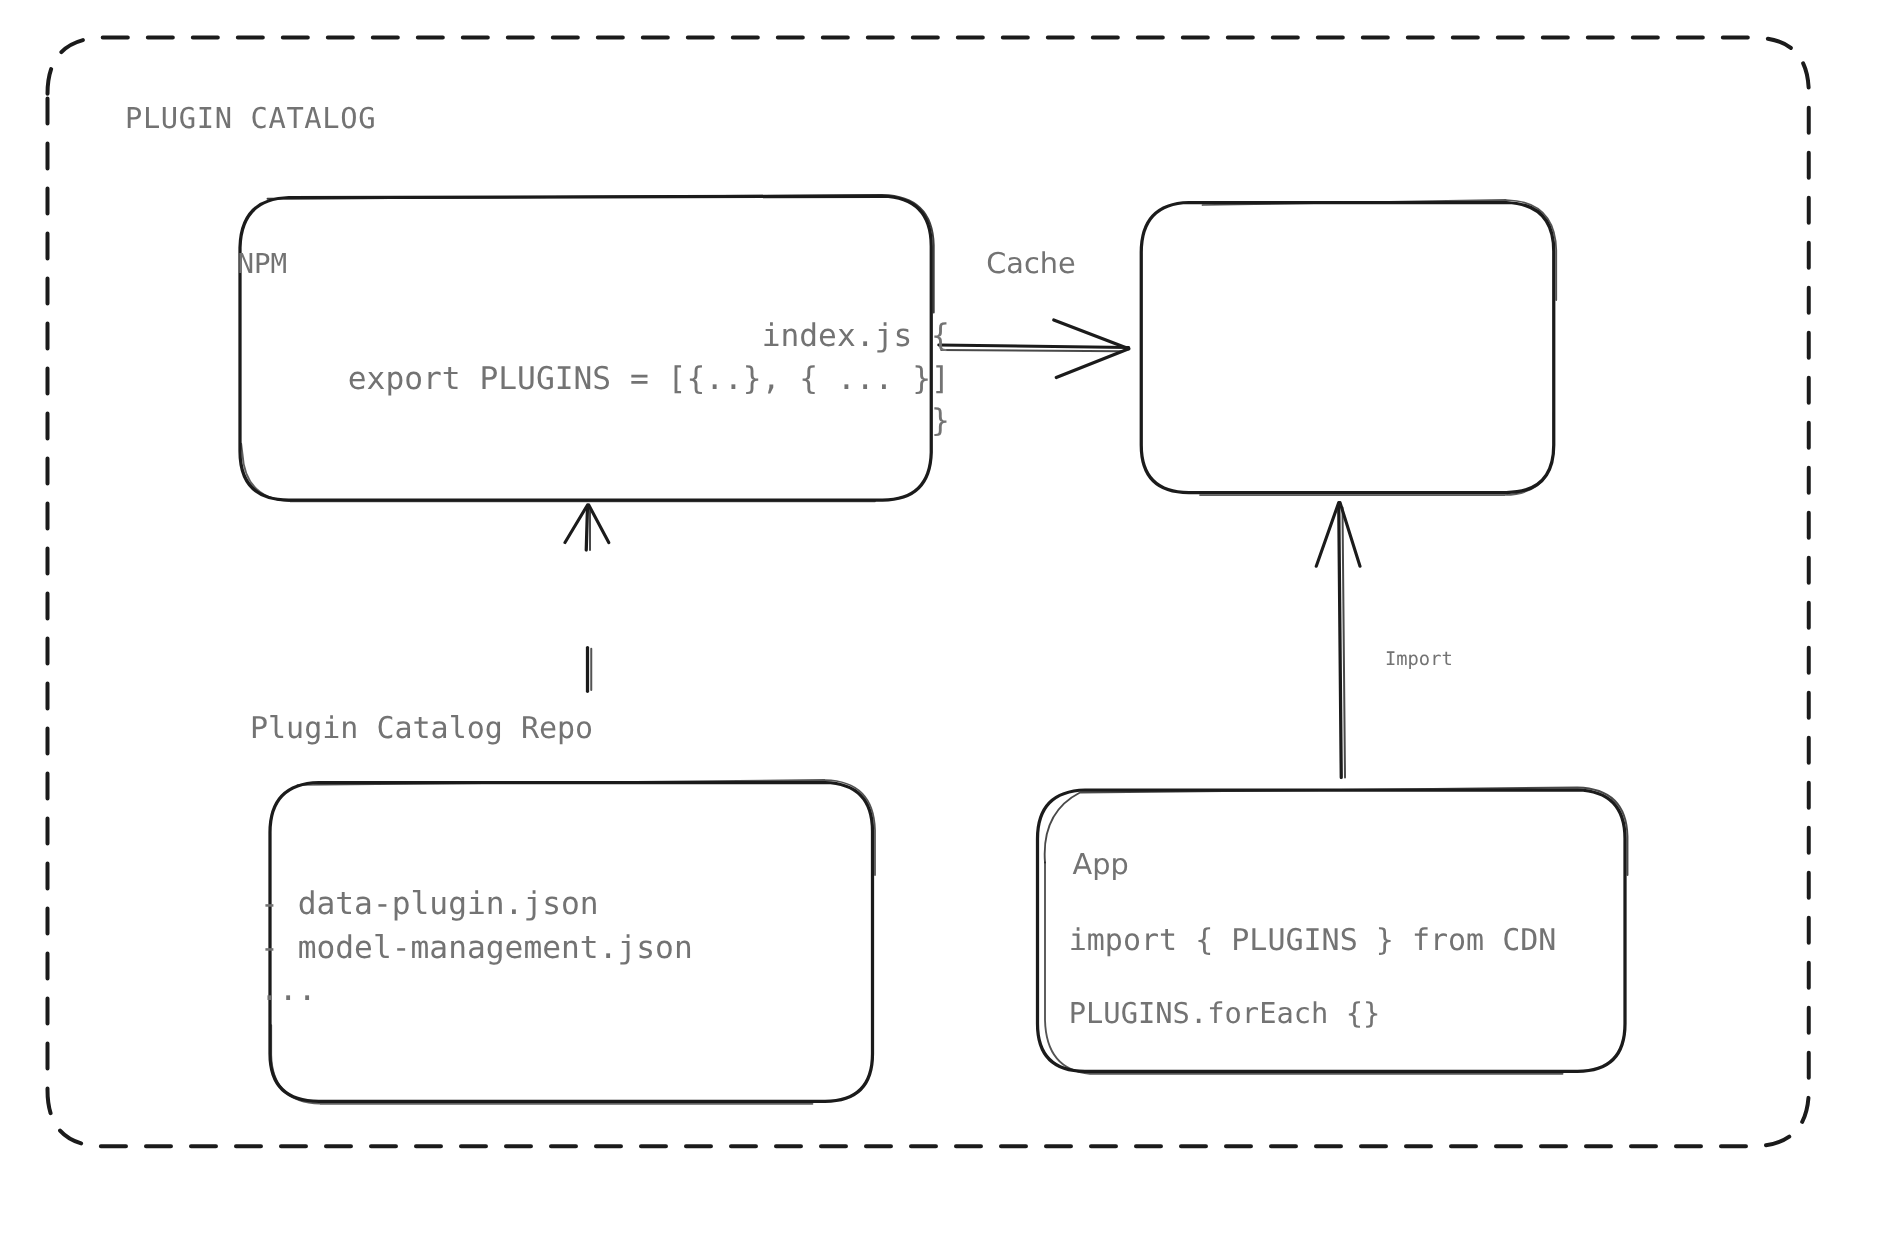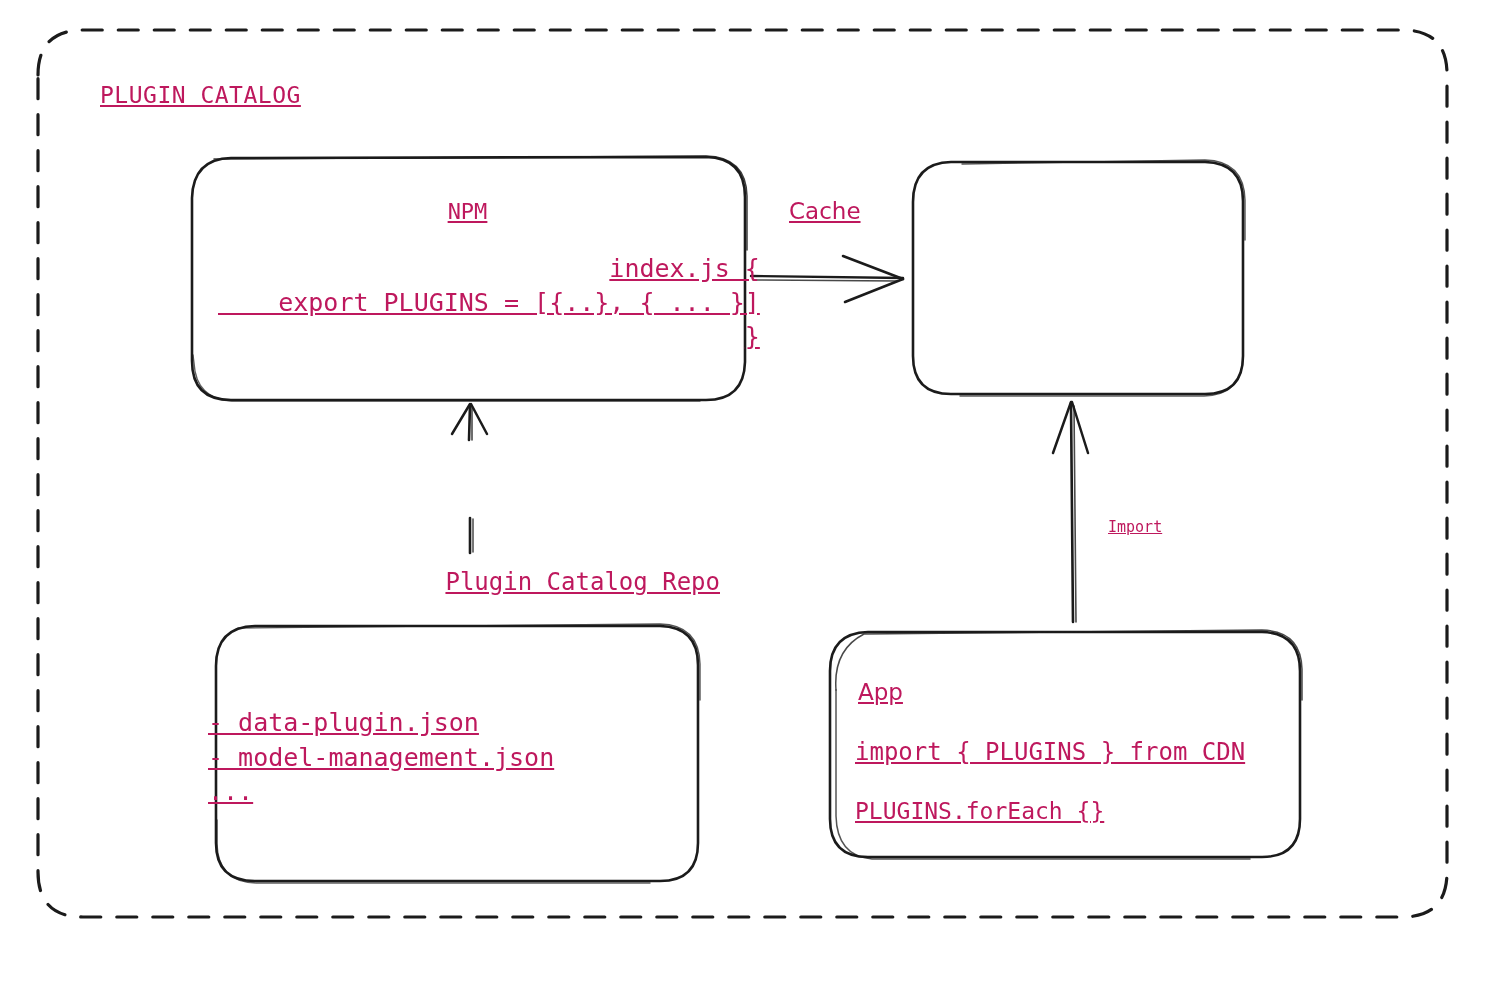--- a/index.html
+++ b/index.html
@@ -24,37 +24,35 @@
     left: 0;
     top: 0;
     width: 1506px;
     height: 1002px;
     pointer-events: none;
   }
   .lbl {
     position: absolute;
     white-space: pre;
     line-height: 1.38;
-    color: #be185d;
-    text-decoration: underline;
+    color: #737373;
   }
   .mono { font-family: "DejaVu Sans Mono", "Liberation Mono", monospace; }
   .sans { font-family: "DejaVu Sans", "Liberation Sans", sans-serif; }
 
   #catalog-title {
     left: 100px;
     top: 80px;
     font-size: 23px;
     letter-spacing: 0.5px;
   }
   #npm-title {
     left: 190px;
     top: 197px;
     width: 555px;
-    text-align: center;
     font-size: 22px;
   }
   #npm-code {
     left: 218px;
     top: 252px;
     font-size: 25px;
     line-height: 1.36;
     text-align: right;
   }
   #cdn-title {
@@ -74,21 +72,21 @@
     top: 445px;
     width: 360px;
     text-align: center;
     font-size: 23px;
     line-height: 1.42;
   }
   #repo-label {
     left: 200px;
     top: 566px;
     width: 520px;
-    text-align: right;
+    text-align: left;
     font-size: 24px;
   }
   #repo-list {
     left: 208px;
     top: 706px;
     font-size: 25px;
     line-height: 1.38;
   }
   #import-label {
     left: 1108px;

